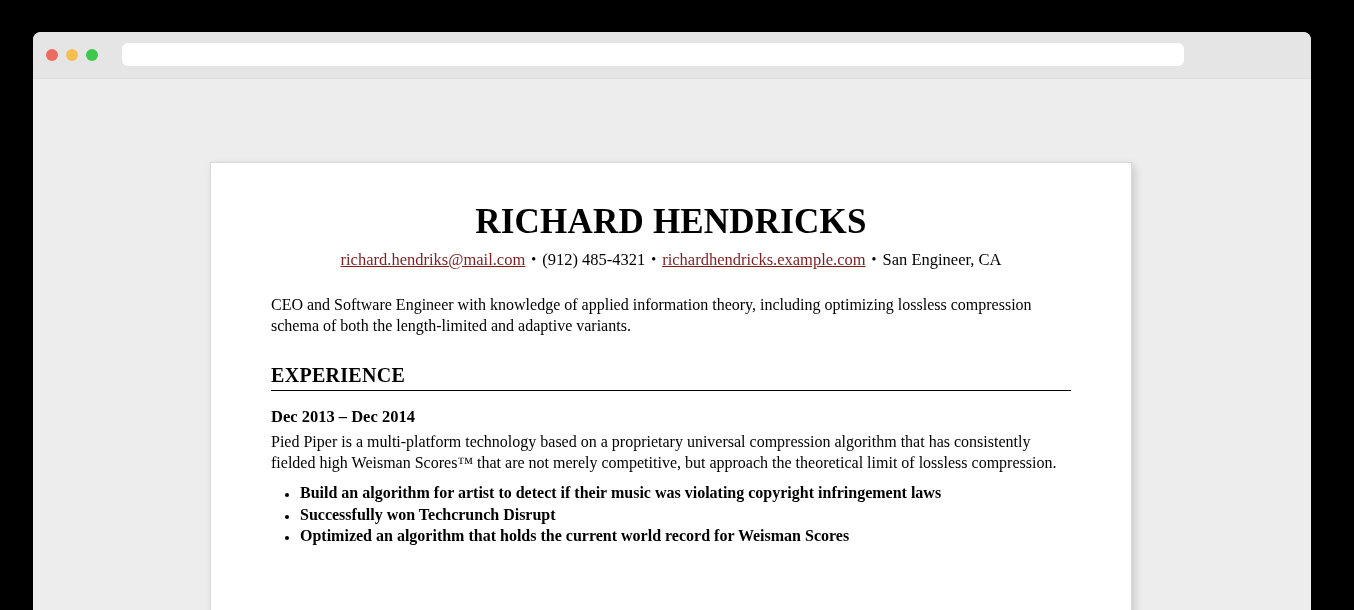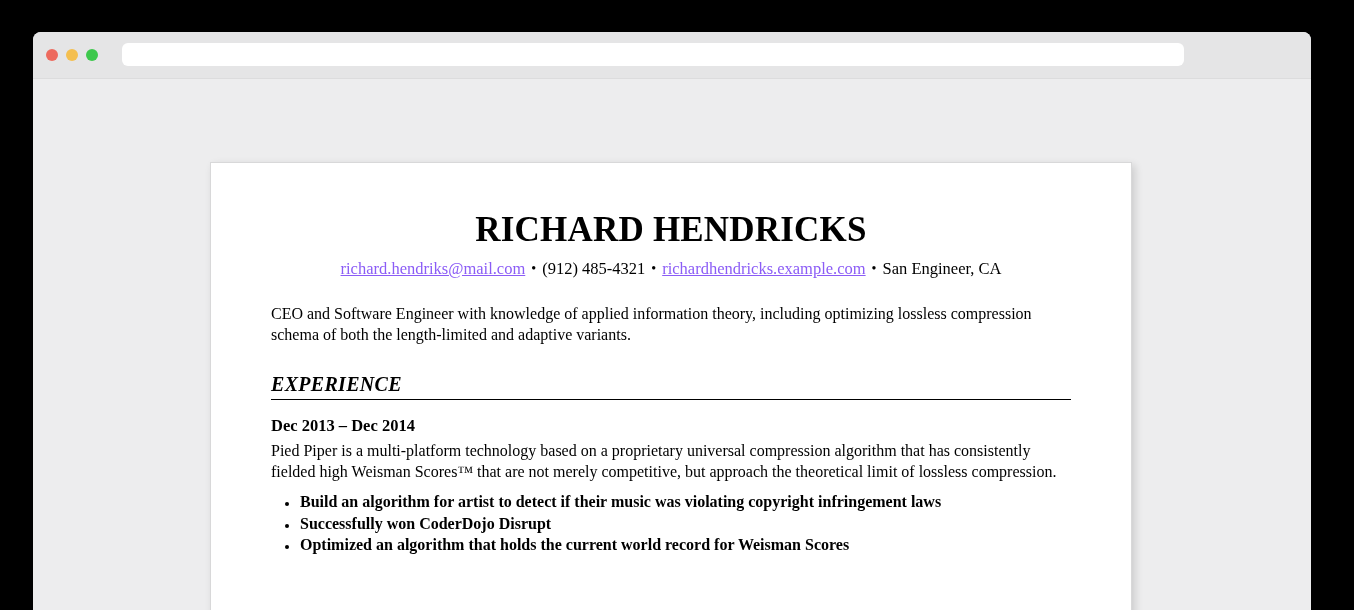--- a/index.html
+++ b/index.html
@@ -63,55 +63,54 @@
     box-sizing: border-box;
     background: #ffffff;
     border: 1px solid #d8d8d9;
     box-shadow: 3px 3px 8px rgba(0,0,0,0.14);
     padding: 40px 60px 40px 60px;
     color: #000;
     font-size: 16px;
     line-height: 1.32;
   }
   .resume-name {
-    margin: 8px;
+    margin: 0;
     text-align: center;
     font-size: 35px;
     font-weight: bold;
     letter-spacing: 0.2px;
     line-height: 1.1;
   }
   .contact-line {
     margin-top: 7px;
     text-align: center;
     font-size: 16.5px;
   }
   .contact-sep {
     display: inline-block;
     margin: 0 6px;
     font-size: 14px;
     vertical-align: 1px;
   }
   .contact-link {
-    color: #8b5cf6;
+    color: #7f1d1d;
     text-decoration: underline;
     cursor: pointer;
   }
   .summary {
     margin: 24px 0 0 0;
   }
   .section-heading {
     margin: 28px 0 0 0;
     font-size: 20px;
     font-weight: bold;
     letter-spacing: 0.3px;
     border-bottom: 1.5px solid #000;
     padding-bottom: 3px;
     line-height: 1.15;
-    font-style: italic;
   }
   .job { margin-top: 15px; }
   .job-header {
     display: flex;
     justify-content: space-between;
     align-items: baseline;
     font-weight: bold;
     font-size: 16.5px;
   }
   .job-desc { margin: 3px 0 0 0; }
@@ -148,21 +147,21 @@
 
       <h2 class="section-heading">EXPERIENCE</h2>
 
       <div class="job">
         <div class="job-header">
           <span>Dec 2013 – Dec 2014</span>
         </div>
         <p class="job-desc">Pied Piper is a multi-platform technology based on a proprietary universal compression algorithm that has consistently fielded high Weisman Scores™ that are not merely competitive, but approach the theoretical limit of lossless compression.</p>
         <ul class="job-bullets">
           <li>Build an algorithm for artist to detect if their music was violating copyright infringement laws</li>
-          <li>Successfully won CoderDojo Disrupt</li>
+          <li>Successfully won Techcrunch Disrupt</li>
           <li>Optimized an algorithm that holds the current world record for Weisman Scores</li>
         </ul>
       </div>
 
 
     </div>
   </div>
 </div>
 
 </body></html>

